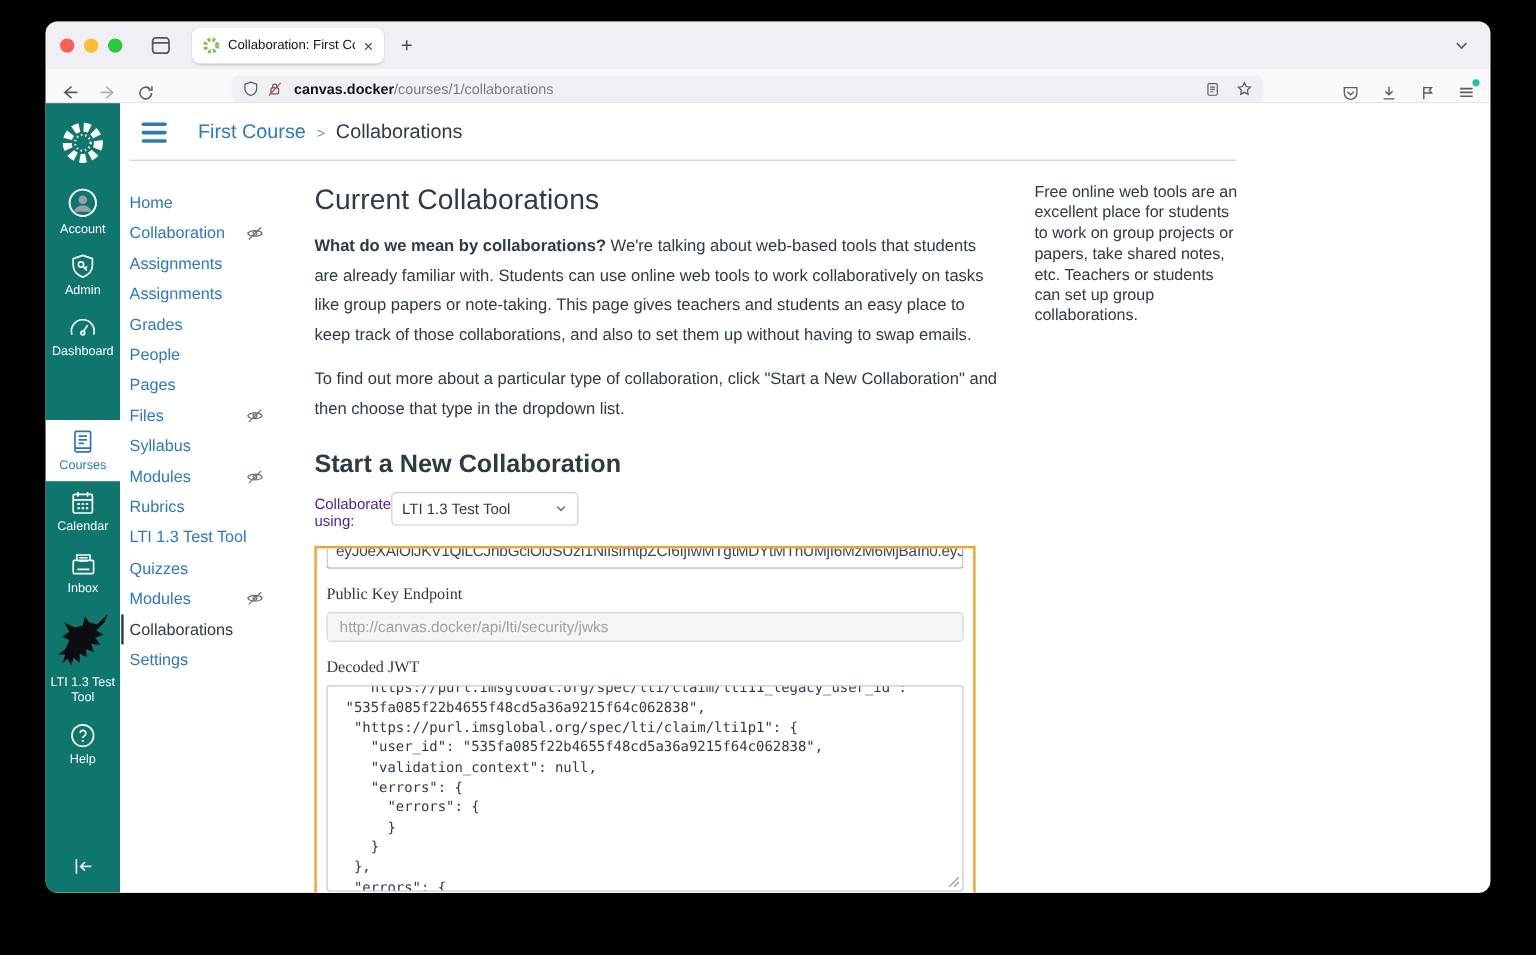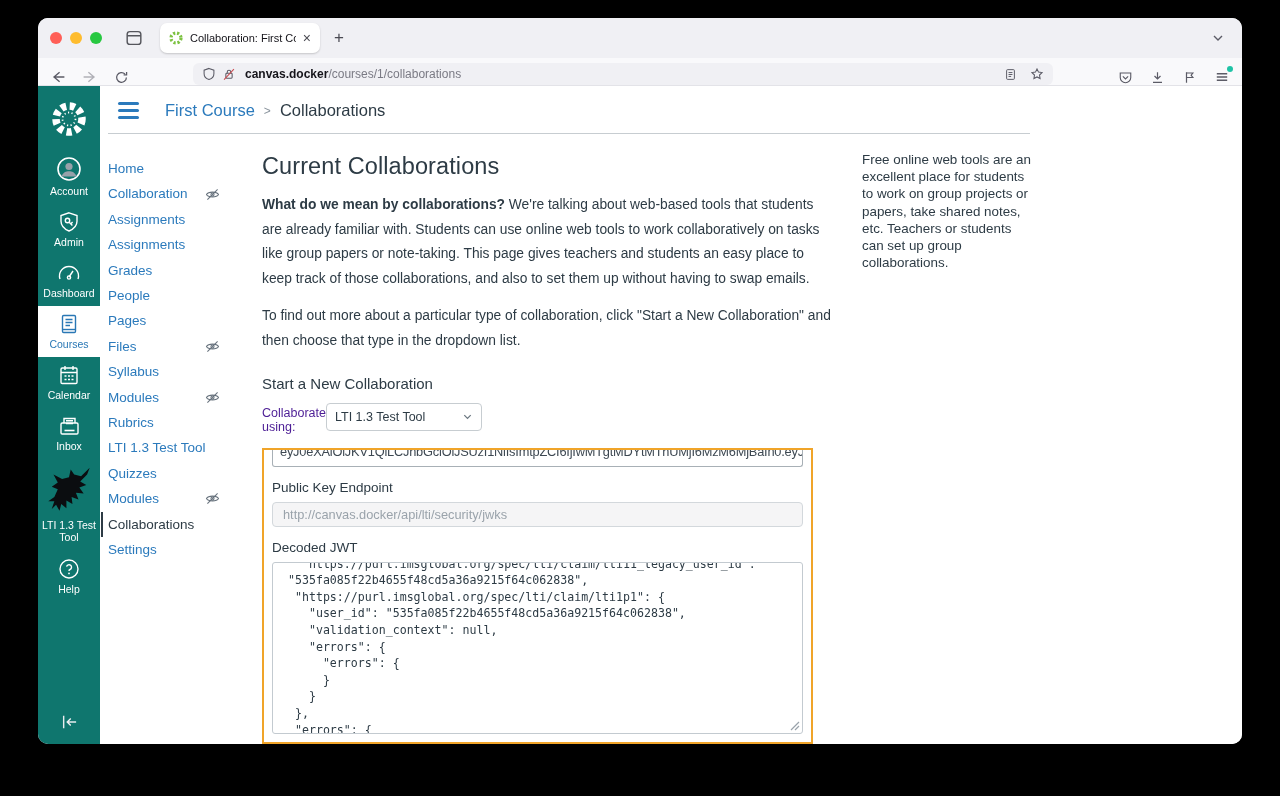--- a/index.html
+++ b/index.html
@@ -41,21 +41,21 @@
 
   
   .app { display:flex; height:658px; }
 
   .gnav { width:62px; background:#0f766e; color:#fff; display:flex; flex-direction:column;
           align-items:stretch; flex:none; }
   .gnav-logo { display:flex; justify-content:center; padding:13px 0 10px; }
   .gnav-item { display:flex; flex-direction:column; align-items:center; gap:3px;
                padding:7px 2px; cursor:pointer; text-align:center; }
   .gnav-item .lbl { font-size:10.5px; line-height:1.15; }
-  .gnav-item.active { background:#fff; color:#2977b5; }
+  .gnav-item.active { background:#fff; color:#2977b5;margin-top:44px; }
   .gnav-item.active svg { color:#2977b5; }
   .gnav-spacer { flex:1; }
   .gnav-collapse { display:flex; justify-content:center; padding:12px 0 14px; color:#fff; }
 
   .content { flex:1; background:#fff; overflow:hidden; }
   .page-header { margin-left:8px; width:922px; display:flex; align-items:center; gap:26px;
                  padding:15px 0 13px 10px; border-bottom:1px solid #c7cdd1; }
   .hamburger { display:flex; flex-direction:column; gap:4px; cursor:pointer; }
   .hamburger span { width:21px; height:3px; border-radius:2px; background:#2b7abc; }
   .crumbs { font-size:16.5px; display:flex; align-items:center; gap:9px; }
@@ -69,35 +69,35 @@
              width:112px; font-size:13.5px; line-height:25.4px; color:#2b7abc; cursor:pointer;
              white-space:nowrap; }
   .cnav li.active { color:#2d3b45; border-left:2px solid #2d3b45; padding-left:5px;
                     margin-left:-7px; font-weight:400; }
   .eye { color:#66717c; display:flex; flex:none; margin-left:5px; }
 
   .main { width:574px; margin-left:16px; flex:none; color:#2d3b45; }
   .h1 { font-size:23.5px; font-weight:400; margin-top:19px; letter-spacing:.1px; }
   .para { font-size:13.8px; line-height:24.6px; margin-top:13px; }
   .para b { font-weight:700; }
-  .h2 { font-size:15px; font-weight:400; margin-top:21px; }
+  .h2 { font-size:21px; font-weight:700; margin-top:21px; }
   .collab-row { display:flex; margin-top:11px; gap:8px; }
   .collab-label { font-size:12.5px; line-height:14px; width:56px; color:#4c1d95; padding-top:3px; }
   .select { width:156px; height:28px; border:1px solid #c7cdd1; border-radius:4px; background:#fff;
             display:flex; align-items:center; padding:0 8px; font-size:12.5px; color:#2d3b45;
             justify-content:space-between; cursor:pointer; }
   .select svg { color:#6b7780; }
 
   .frame { margin-top:14px; width:551px; border:2px solid #f0a429; background:#fff;
            padding:0 8px 8px; overflow:hidden; }
   .jwt-clip { height:17px; overflow:hidden; border:1px solid #a8b0b6; border-top:none;
               border-radius:0 0 3px 3px; }
   .jwt-clip div { font-size:12.8px; color:#3d4852; margin-top:-6px; white-space:nowrap;
                   padding:0 7px; letter-spacing:-0.2px; }
-  .f-label { font-size:13.5px; color:#2d3b45; margin:13px 0 7px; }
+  .f-label { font-size:13.5px; color:#2d3b45; margin:13px 0 7px;font-family:Liberation Serif, serif; }
   .pk-input { width:100%; height:25px; background:#f5f5f6; border:1px solid #d3d8dc;
               border-radius:4px; font-size:12.8px; padding:0 10px; color:#2d3b45;
               font-family:"Liberation Sans", sans-serif; }
   .pk-input::placeholder { color:#9aa3ab; opacity:1; }
   .jwt-area { position:relative; border:1px solid #c3cad0; border-radius:3px; height:172px;
               overflow:hidden; padding:0 8px; }
   .jwt-area pre { font-family:"DejaVu Sans Mono", monospace; font-size:11.6px;
                   line-height:16.6px; color:#2d3b45; white-space:pre; margin-top:-7px; }
   .resize-h { position:absolute; right:2px; bottom:2px; color:#9aa3ab; }
 

